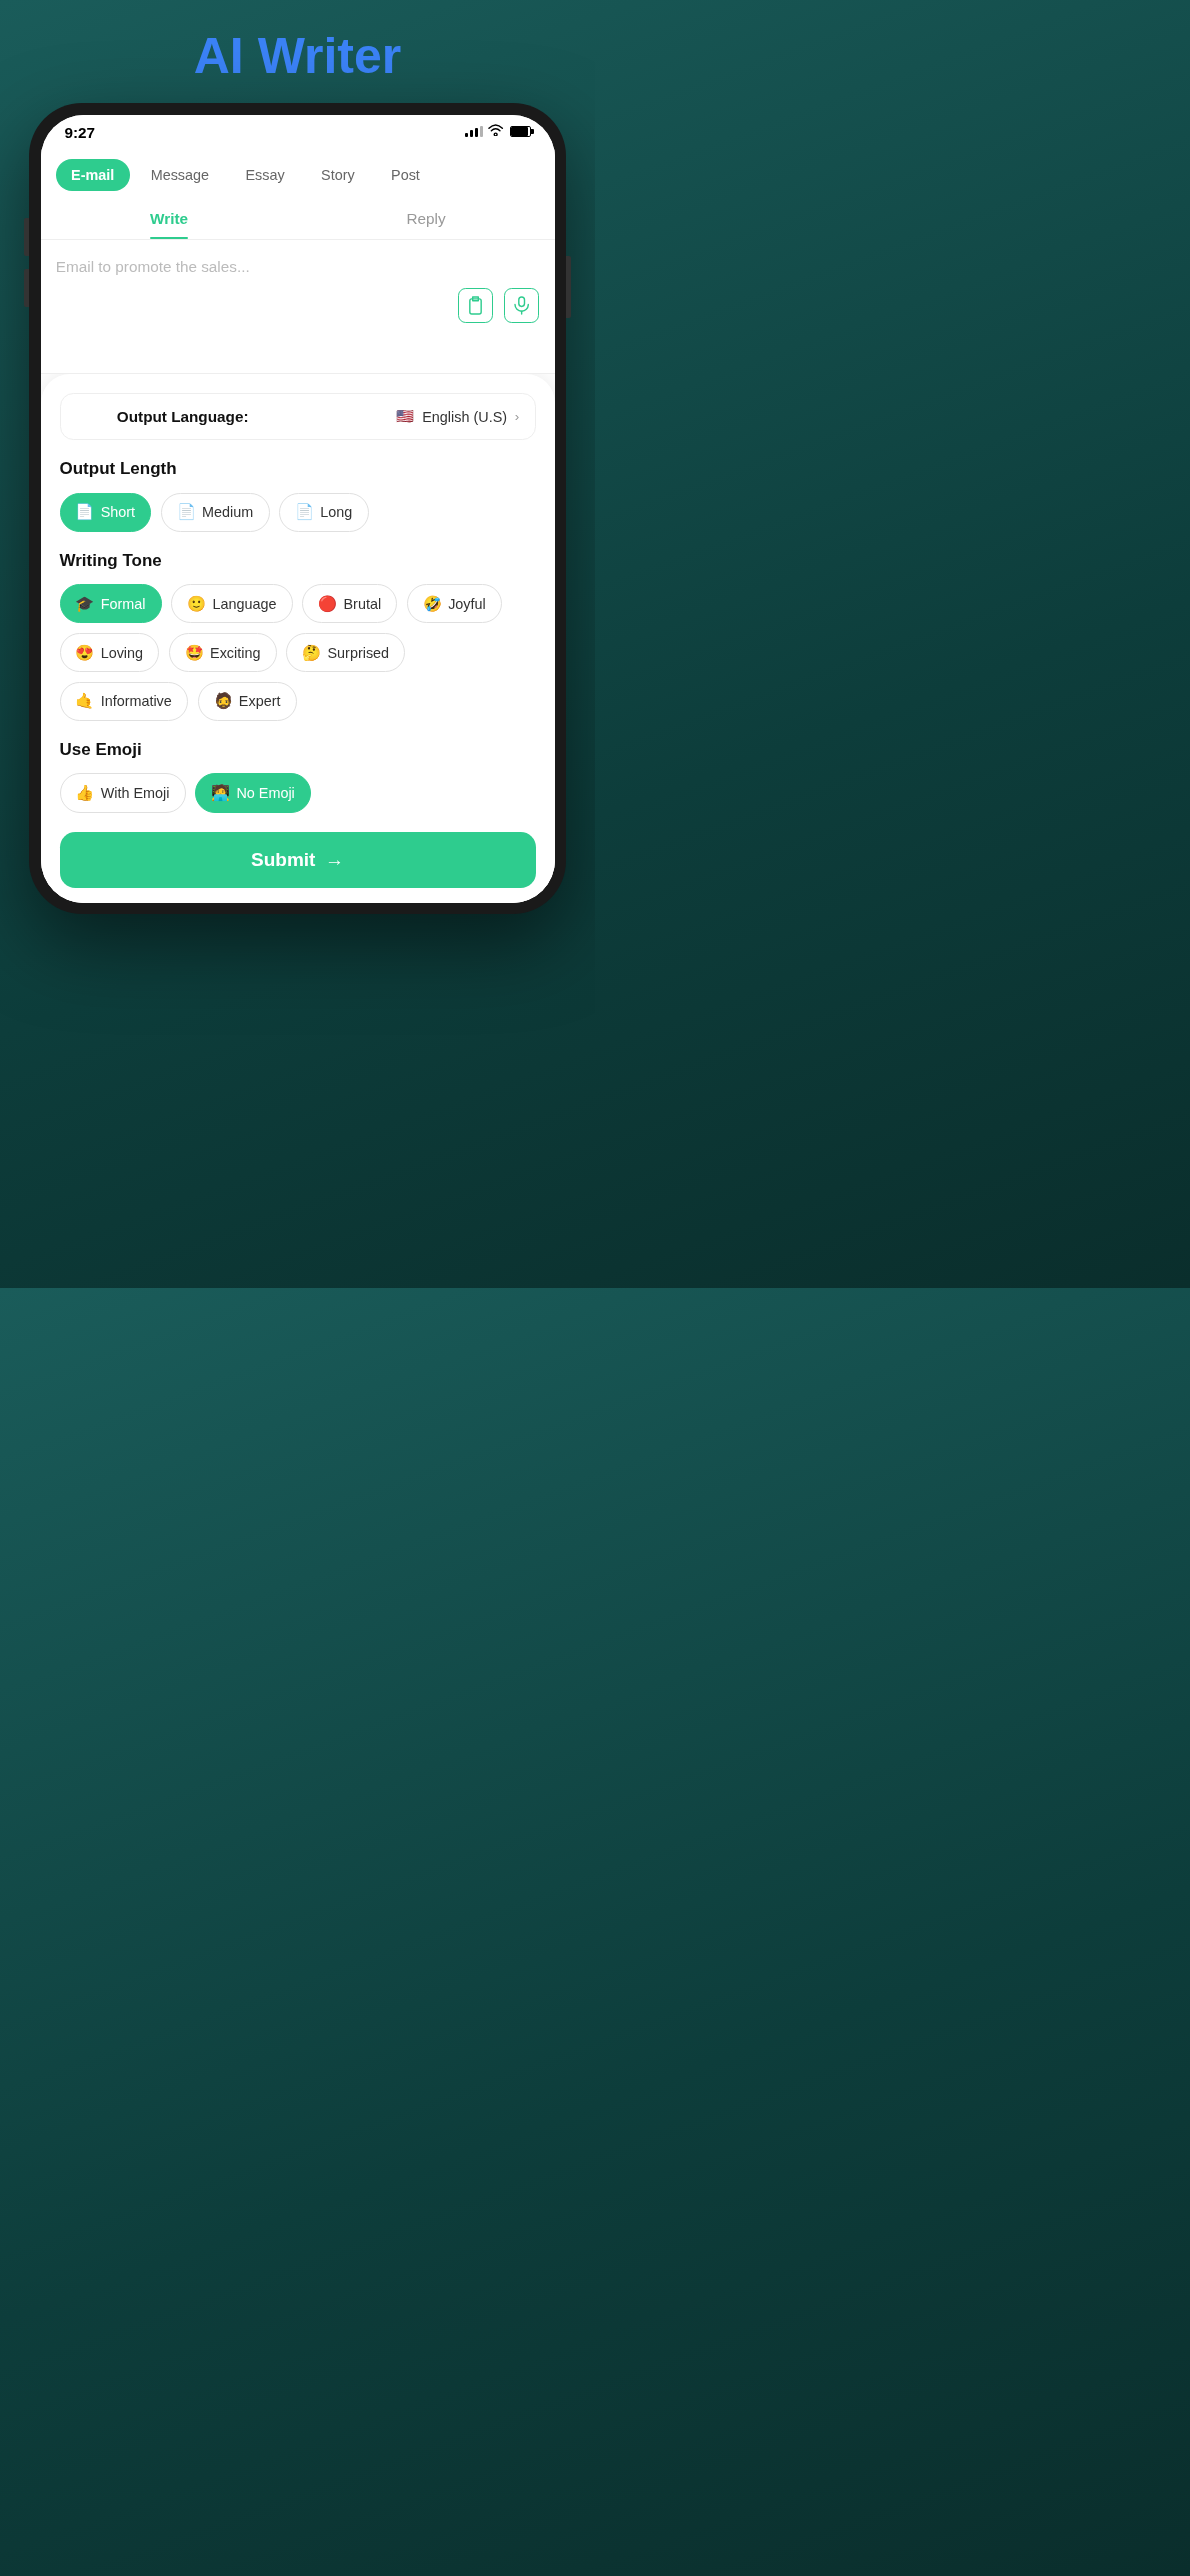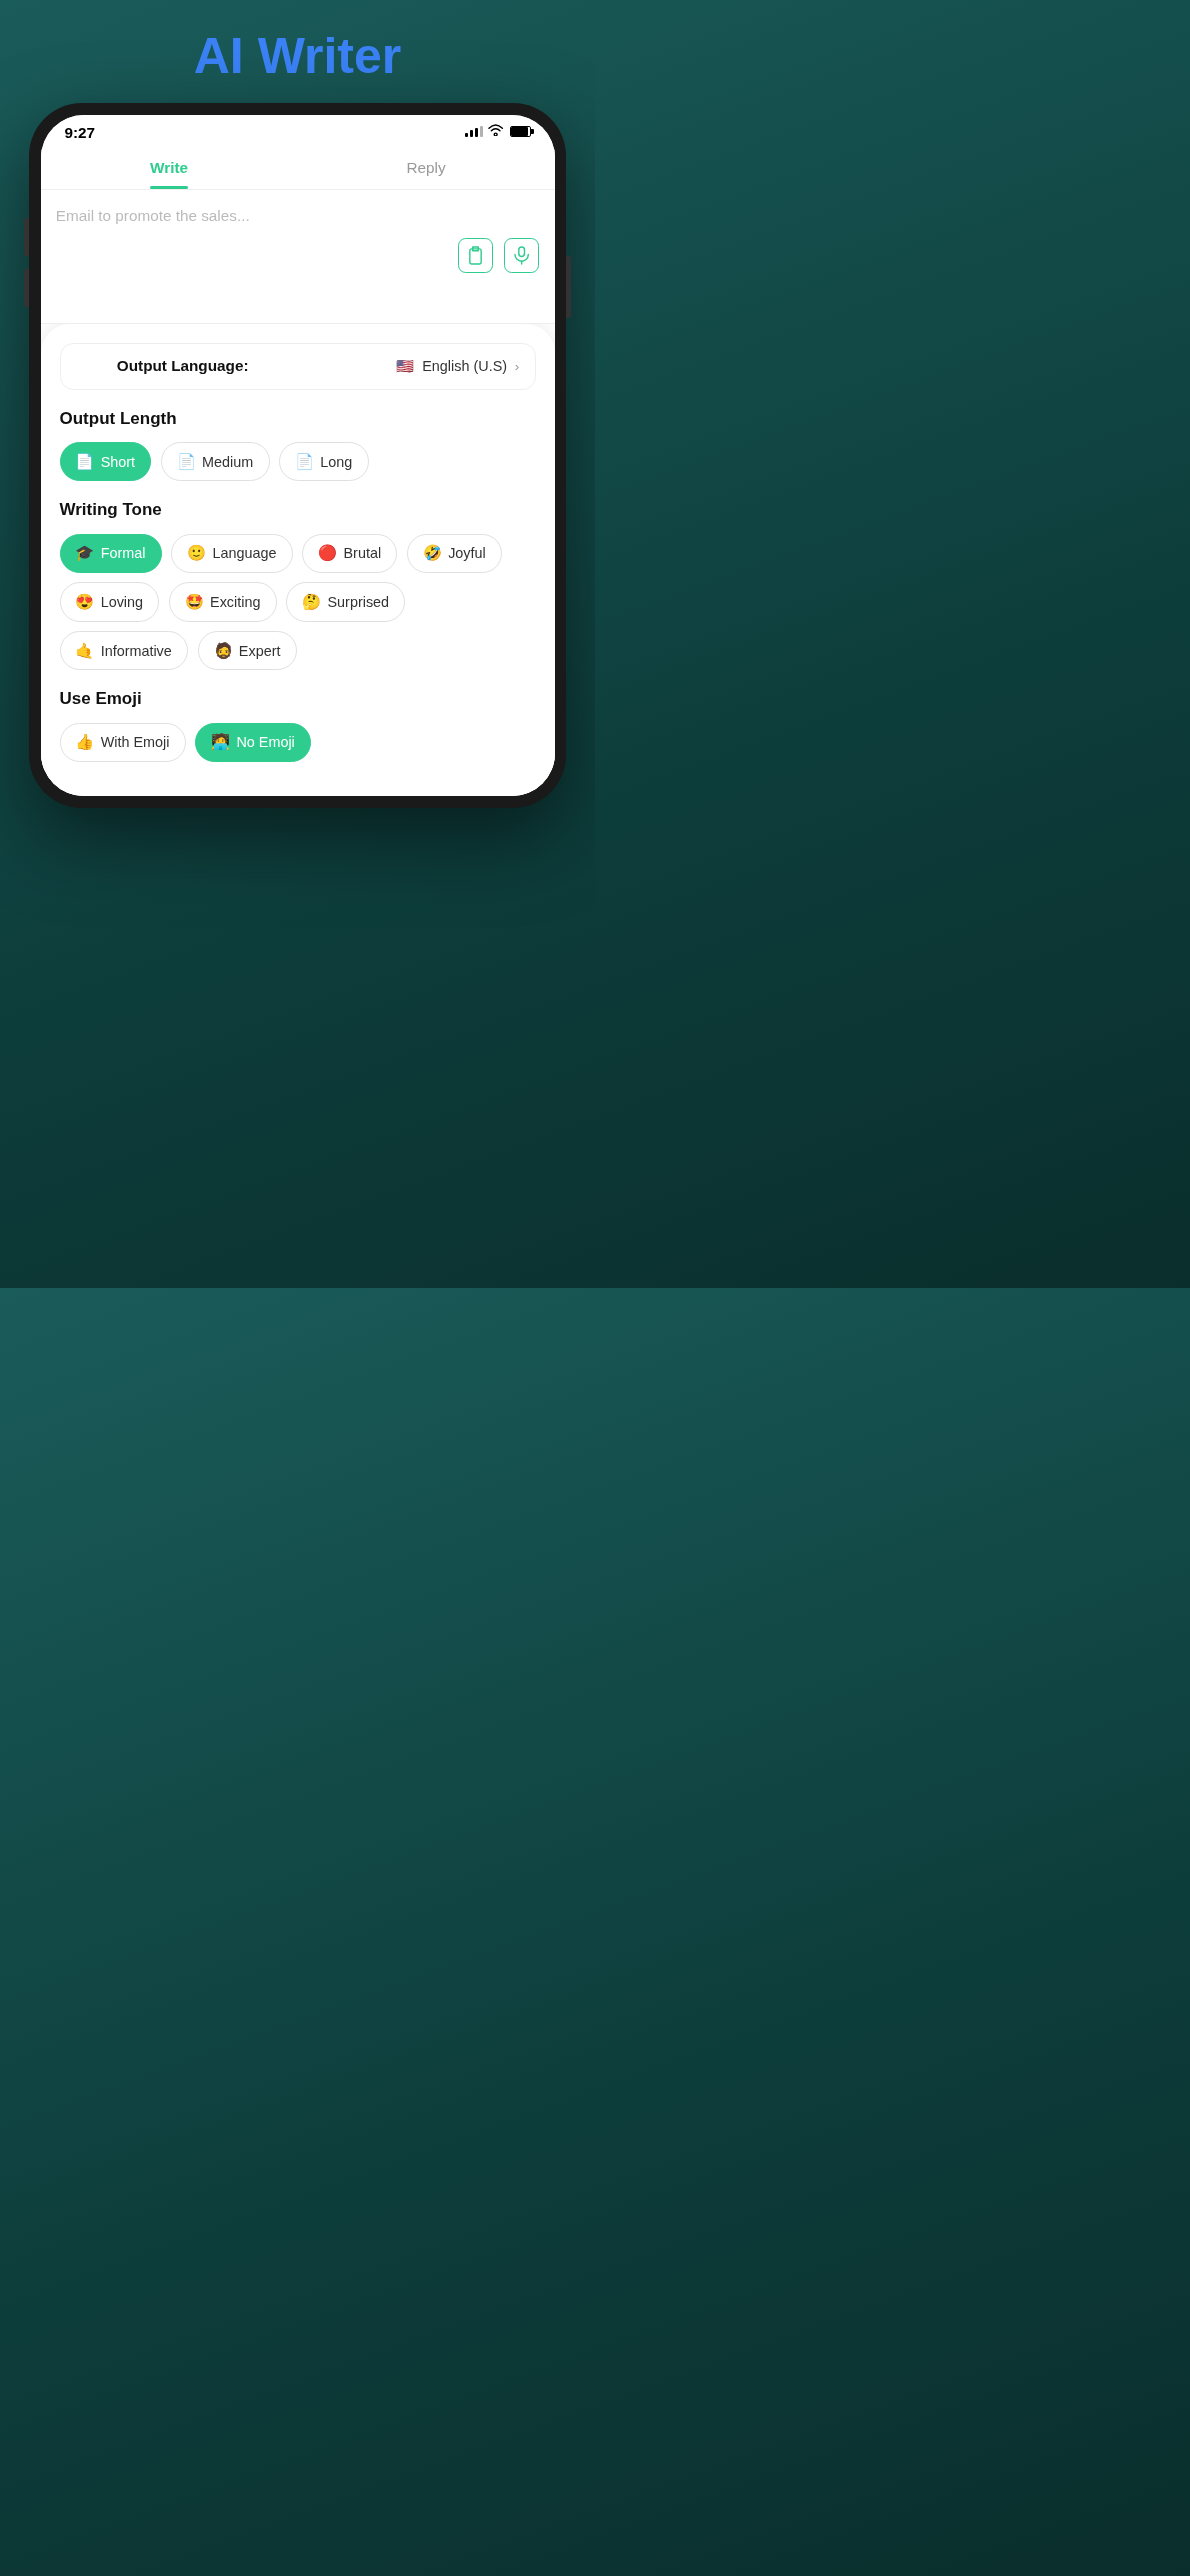--- a/index.html
+++ b/index.html
@@ -345,20 +345,27 @@
           </svg>
         </span>
         <div class="battery-icon">
           <div class="battery-fill"></div>
         </div>
       </div>
     </div>
 
     <div class="app-content">
 
+      <div class="tab-nav">
+        <div class="tab-item active">E-mail</div>
+        <div class="tab-item">Message</div>
+        <div class="tab-item">Essay</div>
+        <div class="tab-item">Story</div>
+        <div class="tab-item">Post</div>
+      </div>
 
       <div class="write-reply-tabs">
         <div class="write-reply-tab active">Write</div>
         <div class="write-reply-tab">Reply</div>
       </div>
 
       <div class="text-area-wrapper">
         <div class="text-area-placeholder">Email to promote the sales...</div>
         <div class="text-area-icons">
           <div class="icon-btn">
@@ -449,18 +456,22 @@
           <div class="pill">
             <span class="pill-emoji">👍</span>
             <span>With Emoji</span>
           </div>
           <div class="pill active">
             <span class="pill-emoji">🧑‍💻</span>
             <span>No Emoji</span>
           </div>
         </div>
 
+        <button class="submit-btn">
+          <span>Submit</span>
+          <span>→</span>
+        </button>
 
       </div>
     </div>
   </div>
 </div>
 
 
 </body></html>

